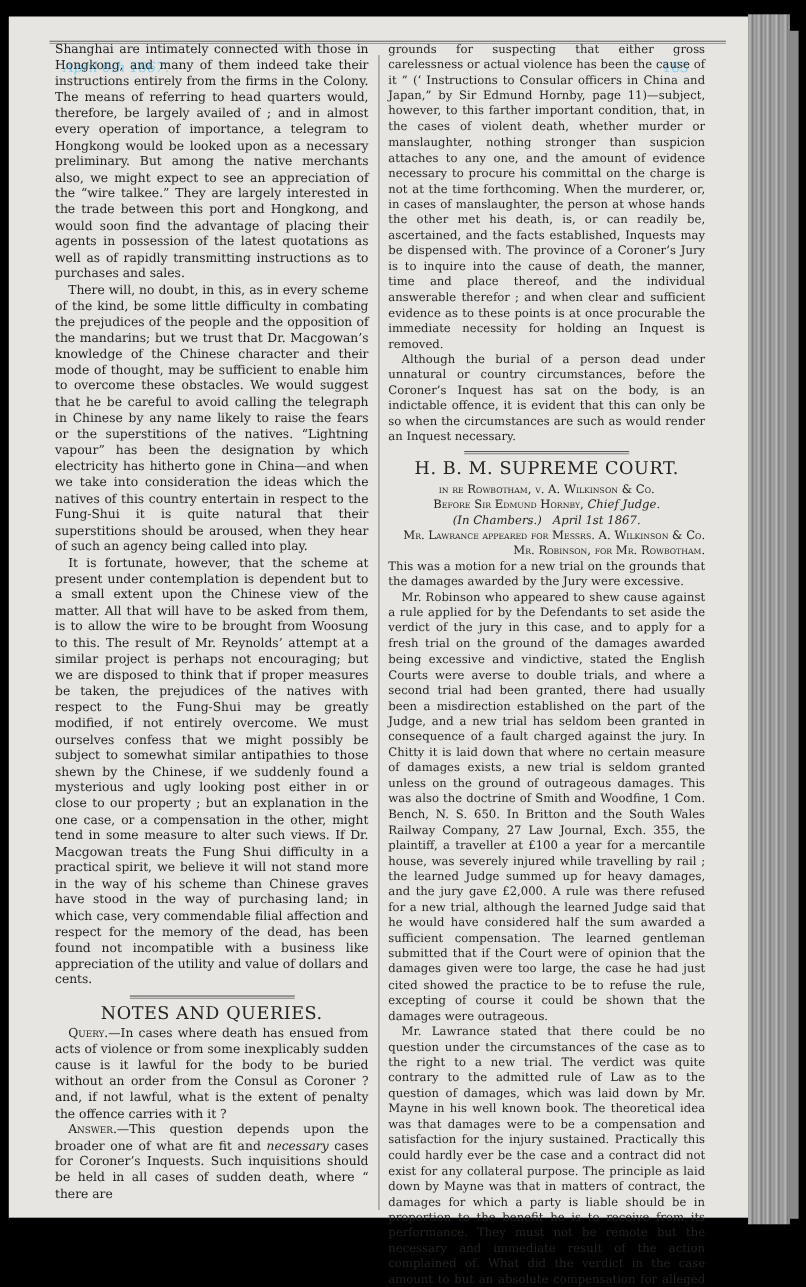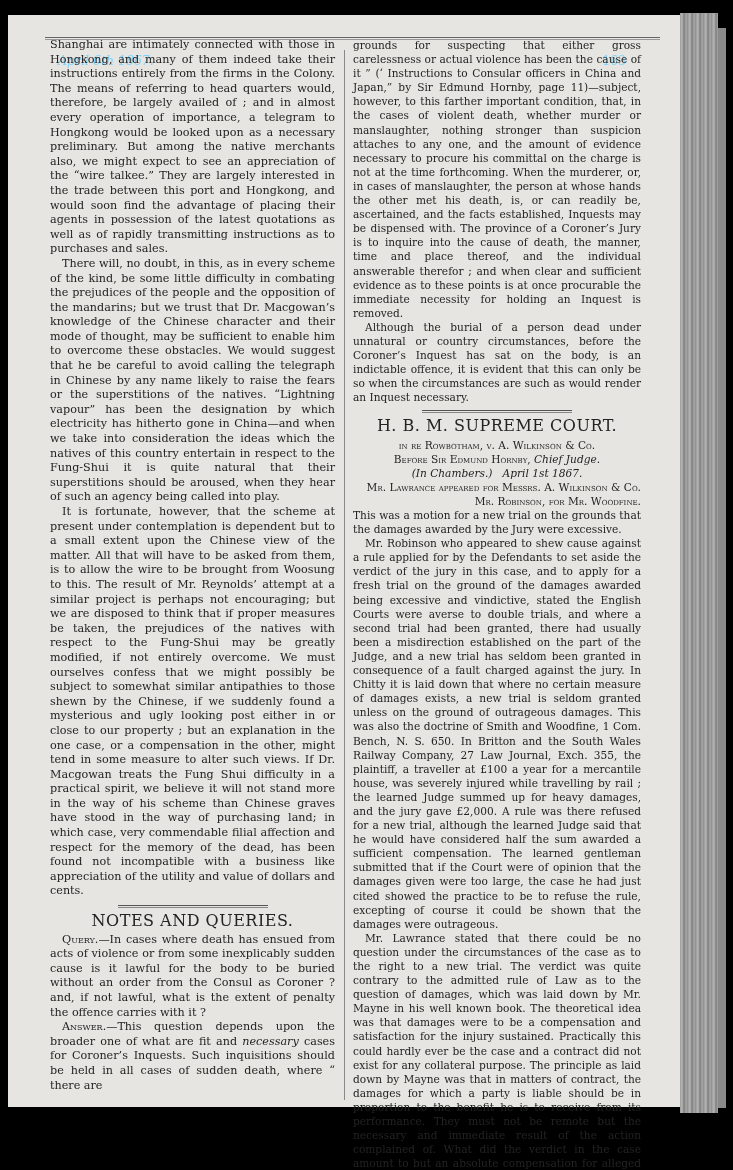--- a/index.html
+++ b/index.html
@@ -52,17 +52,17 @@
 
 <div class="col right">
   <p>grounds for suspecting that either gross carelessness or actual violence has been the cause of it ” (‘ Instructions to Consular officers in China and Japan,” by Sir Edmund Hornby, page 11)—subject, however, to this farther important condition, that, in the cases of violent death, whether murder or manslaughter, nothing stronger than suspicion attaches to any one, and the amount of evidence necessary to procure his committal on the charge is not at the time forthcoming. When the murderer, or, in cases of manslaughter, the person at whose hands the other met his death, is, or can readily be, ascertained, and the facts established, Inquests may be dispensed with. The province of a Coroner’s Jury is to inquire into the cause of death, the manner, time and place thereof, and the individual answerable therefor ; and when clear and sufficient evidence as to these points is at once procurable the immediate necessity for holding an Inquest is removed.</p>
   <p class="ind">Although the burial of a person dead under unnatural or country circumstances, before the Coroner’s Inquest has sat on the body, is an indictable offence, it is evident that this can only be so when the circumstances are such as would render an Inquest necessary.</p>
   <div class="sec-rule"></div>
   <div class="sec-title">H. B. M. SUPREME COURT.</div>
   <div class="center sc">in re Rowbotham, v. A. Wilkinson &amp; Co.</div>
   <div class="center"><span class="sc">Before Sir Edmund Hornby, </span><em>Chief Judge.</em></div>
   <div class="center"><em>(In Chambers.)</em>&nbsp;&nbsp;&nbsp;<em>April 1st 1867.</em></div>
   <p class="ind sc">Mr. Lawrance appeared for Messrs. A. Wilkinson &amp; Co.</p>
-  <p class="ind sc">Mr. Robinson, for Mr. Woodfine.</p>
+  <p class="ind sc">Mr. Robinson, for Mr. Rowbotham.</p>
   <p>This was a motion for a new trial on the grounds that the damages awarded by the Jury were excessive.</p>
   <p class="ind">Mr. Robinson who appeared to shew cause against a rule applied for by the Defendants to set aside the verdict of the jury in this case, and to apply for a fresh trial on the ground of the damages awarded being excessive and vindictive, stated the English Courts were averse to double trials, and where a second trial had been granted, there had usually been a misdirection established on the part of the Judge, and a new trial has seldom been granted in consequence of a fault charged against the jury. In Chitty it is laid down that where no certain measure of damages exists, a new trial is seldom granted unless on the ground of outrageous damages. This was also the doctrine of Smith and Woodfine, 1 Com. Bench, N. S. 650. In Britton and the South Wales Railway Company, 27 Law Journal, Exch. 355, the plaintiff, a traveller at £100 a year for a mercantile house, was severely injured while travelling by rail ; the learned Judge summed up for heavy damages, and the jury gave £2,000. A rule was there refused for a new trial, although the learned Judge said that he would have considered half the sum awarded a sufficient compensation. The learned gentleman submitted that if the Court were of opinion that the damages given were too large, the case he had just cited showed the practice to be to refuse the rule, excepting of course it could be shown that the damages were outrageous.</p>
   <p class="ind">Mr. Lawrance stated that there could be no question under the circumstances of the case as to the right to a new trial. The verdict was quite contrary to the admitted rule of Law as to the question of damages, which was laid down by Mr. Mayne in his well known book. The theoretical idea was that damages were to be a compensation and satisfaction for the injury sustained. Practically this could hardly ever be the case and a contract did not exist for any collateral purpose. The principle as laid down by Mayne was that in matters of contract, the damages for which a party is liable should be in proportion to the benefit he is to receive from its performance. They must not be remote but the necessary and immediate result of the action complained of. What did the verdict in the case amount to but an absolute compensation for alleged injuries sustained ? This was contrary to the rule laid down that the Law does not aim at complete compensation but seeks rather to divide than satisfy the loss, and that where no question of fraud malice or oppression arose, the direct pecuniary damage with the costs of litigation form the measure of relief. This was clearly laid down by Sedgewick in his book on damages. Plaintiff sought to recover remote damages</p>
 </div>
 
 </body></html>

